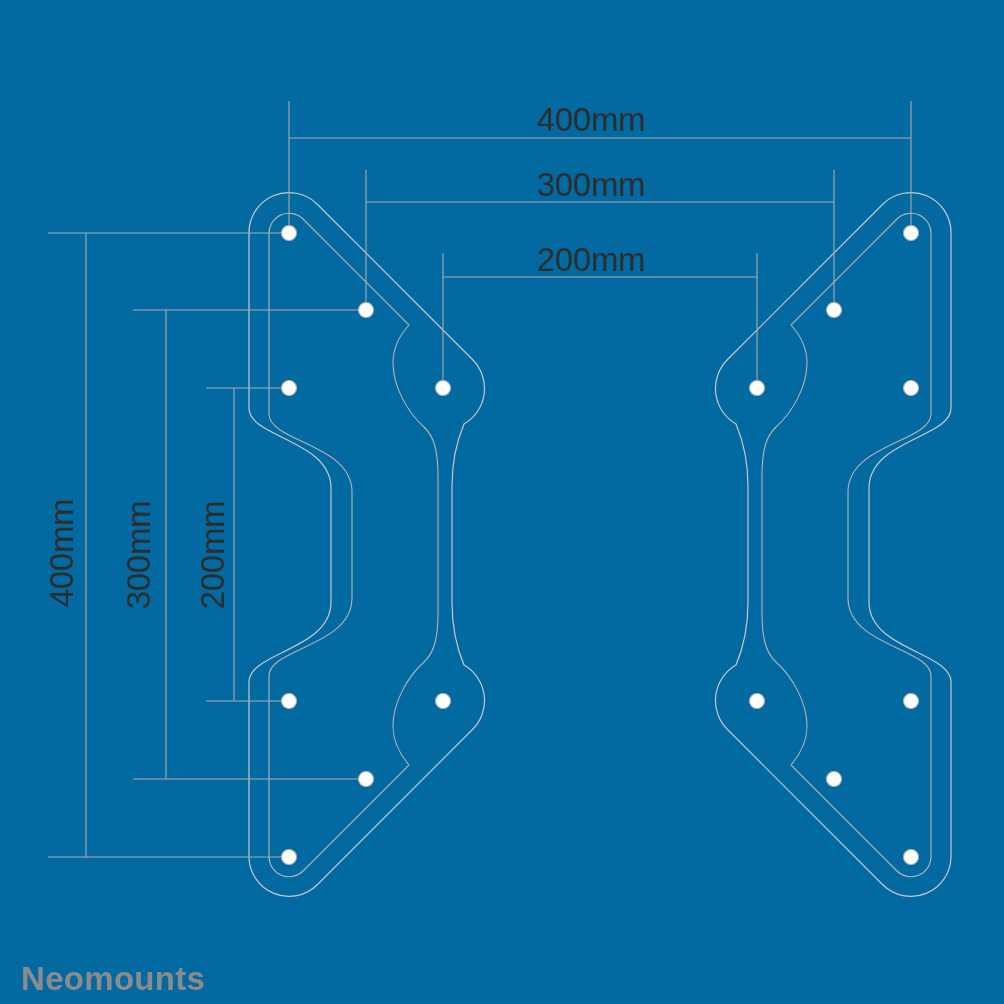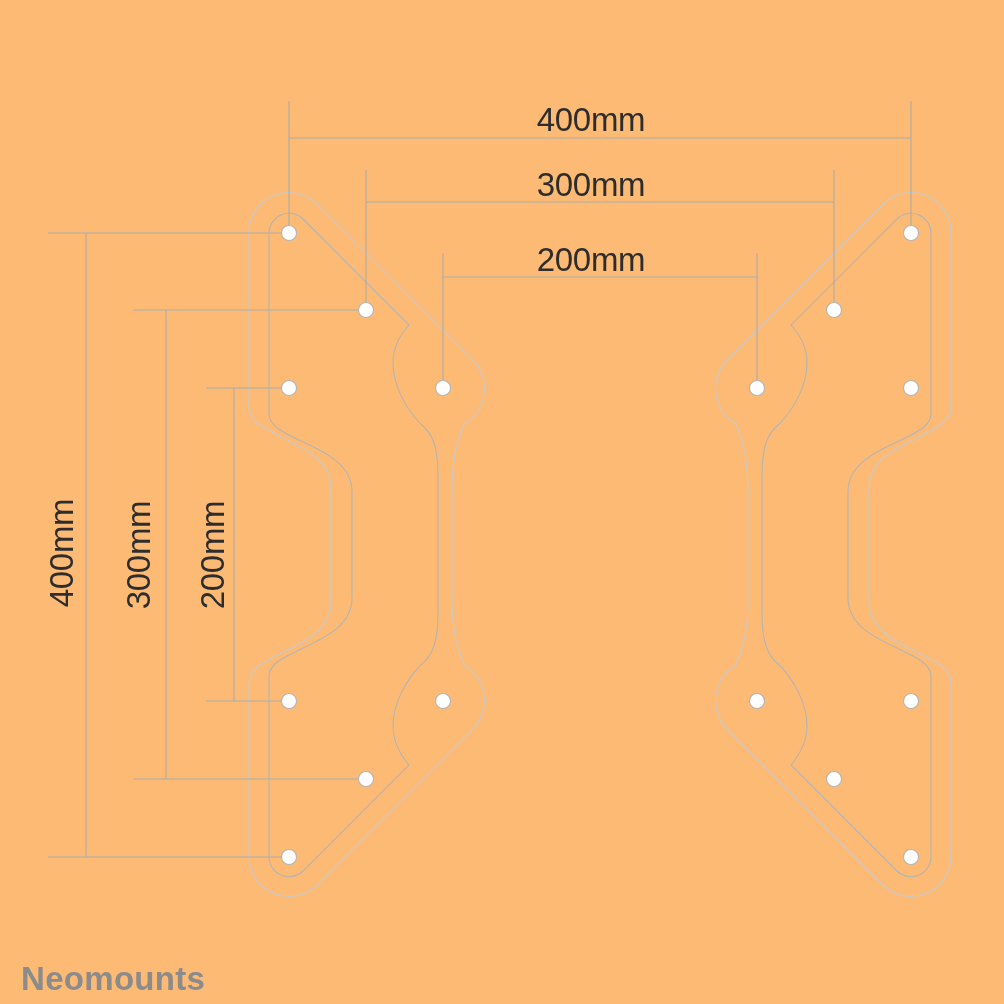--- a/index.html
+++ b/index.html
@@ -1,20 +1,20 @@
 <!DOCTYPE html>
 <html><head>
 <meta charset="utf-8">
 <style>
   html, body { margin: 0; padding: 0; background: #ffffff; }
   .stage {
     position: relative;
     width: 1004px;
     height: 1004px;
-    background: #fdba74;
+    background: #0369a1;
     overflow: hidden;
     font-family: "Liberation Sans", sans-serif;
   }
   svg { display: block; }
   .dim-line  { stroke: #ababab; stroke-width: 1.1; fill: none; }
   .outline-outer { stroke: #c9c9c9; stroke-width: 1.2; fill: none; }
   .outline-inner { stroke: #b4b4b4; stroke-width: 1.1; fill: none; }
   .hole { stroke: #b4b4b4; stroke-width: 1.1; fill: #ffffff; }
   .dim-text {
     font-family: "Liberation Sans", sans-serif;

